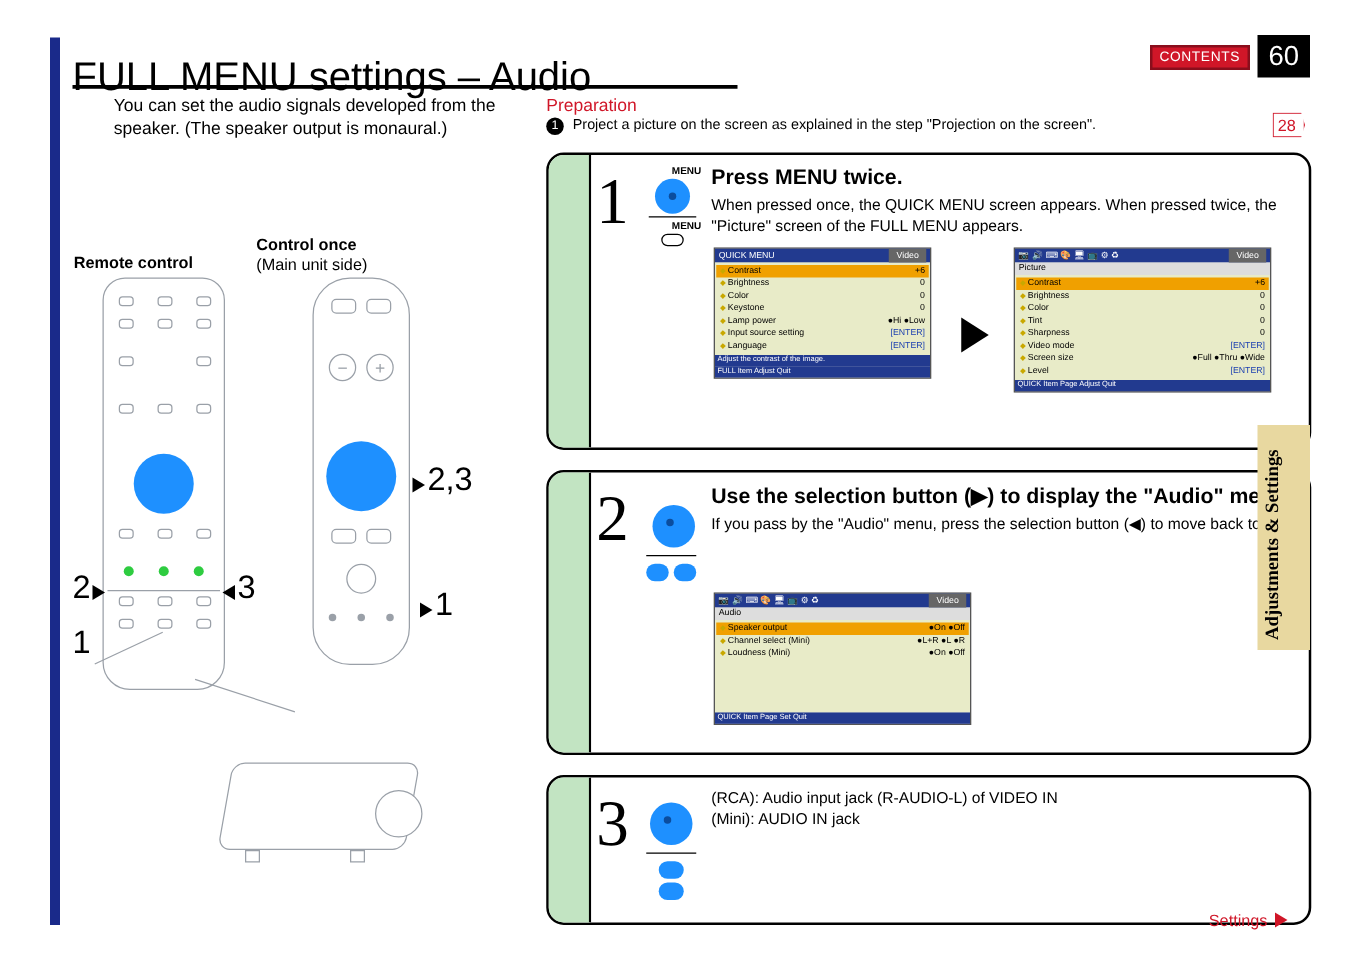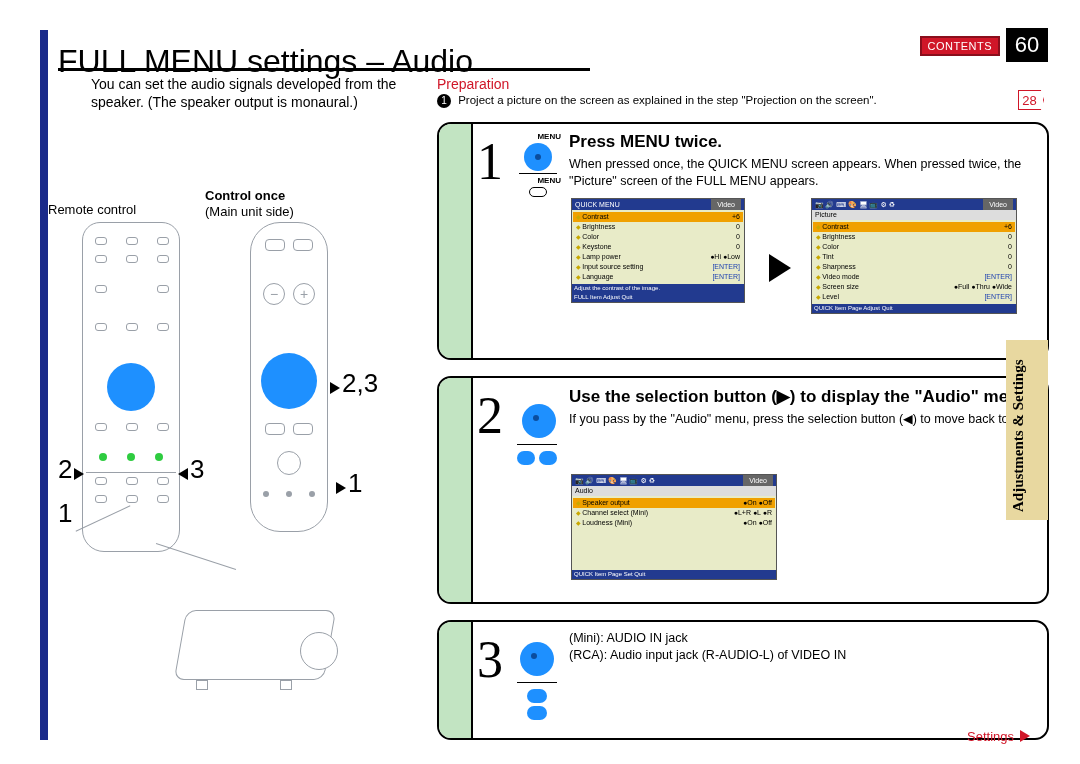--- a/index.html
+++ b/index.html
@@ -57,23 +57,23 @@
   .intro-text {
     position: absolute;
     left: 60px; top: 76px;
     width: 340px;
     font-size: 14px;
     line-height: 1.25;
     margin-left: 31px;
   }
   .remote-label {
     position: absolute;
-    left: 48px; top: 202px;
+    left: 59px; top: 202px;
     font-size: 13px;
-    font-weight: normal;
+    font-weight: bold;
   }
   .control-panel-label {
     position: absolute;
     left: 205px; top: 188px;
     font-size: 13px;
     font-weight: bold;
   }
   .main-unit {
     position: absolute;
     left: 205px; top: 204px;
@@ -519,22 +519,22 @@
   <div class="step-num">3</div>
   <div style="position:absolute;left:78px;top:18px;">
     <div class="dpad-icon" style="width:34px;height:34px;"></div>
     <div style="border-top:1.5px solid #000;margin:6px 0;width:40px;"></div>
     <div class="ud-col" style="margin-left:10px;">
       <div class="ud-btn"></div>
       <div class="ud-btn"></div>
     </div>
   </div>
   <div class="step-content">
+    <div class="step-body">(RCA): Audio input jack (R-AUDIO-L) of VIDEO IN</div>
     <div class="step-body">(Mini): AUDIO IN jack</div>
-    <div class="step-body">(RCA): Audio input jack (R-AUDIO-L) of VIDEO IN</div>
   </div>
 </div>
 
 <div class="side-tab">
   <div class="txt">Adjustments &amp; Settings</div>
 </div>
 
 <div class="continued">Settings</div>
 
 </body></html>

